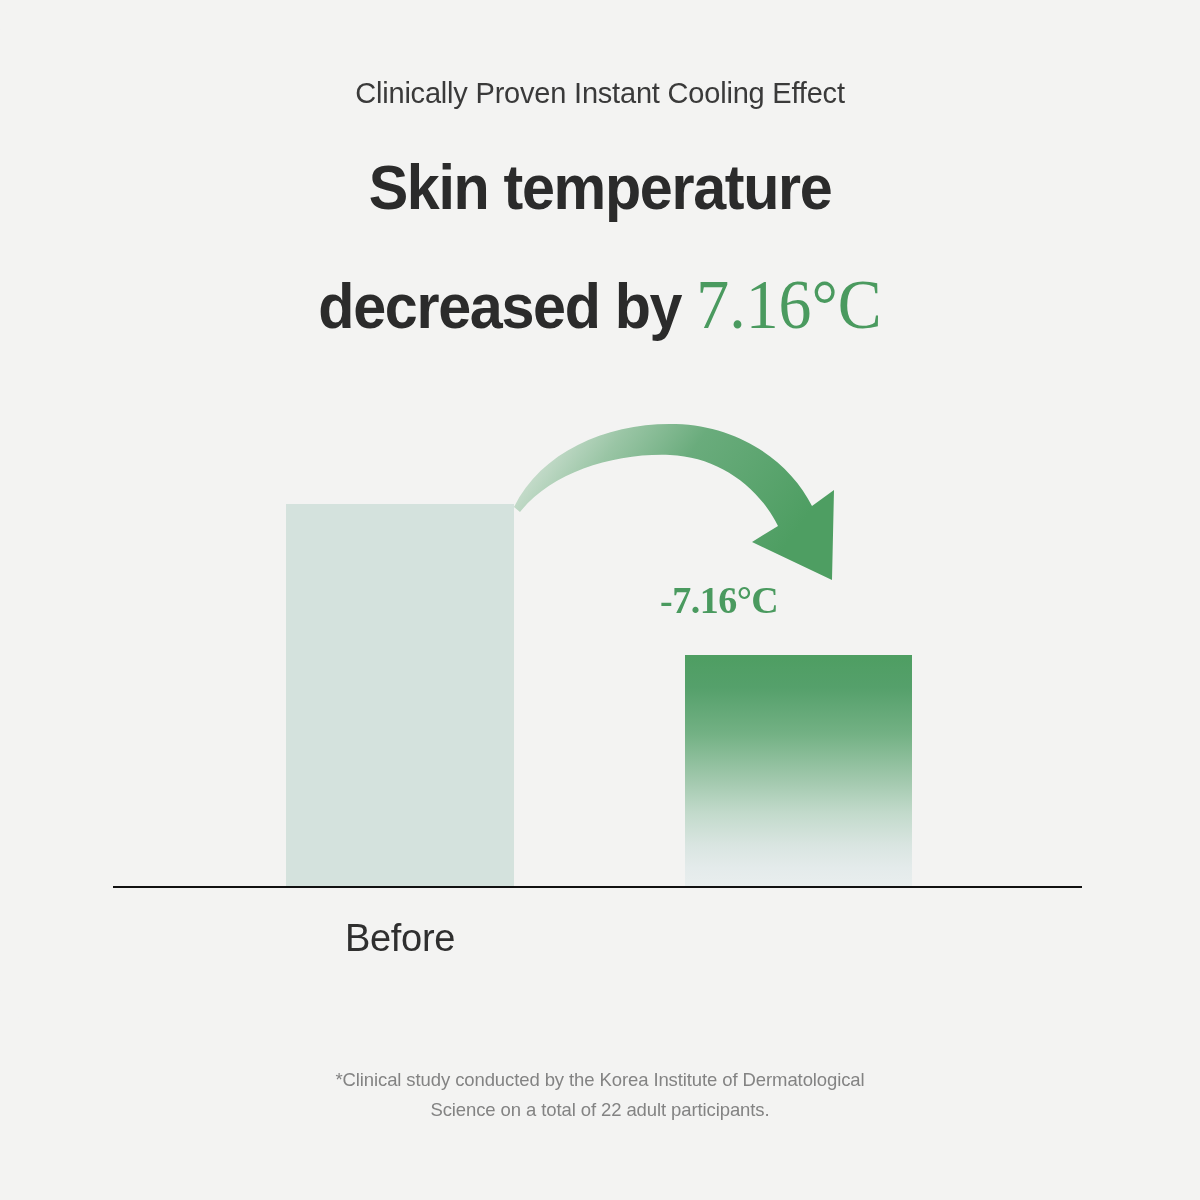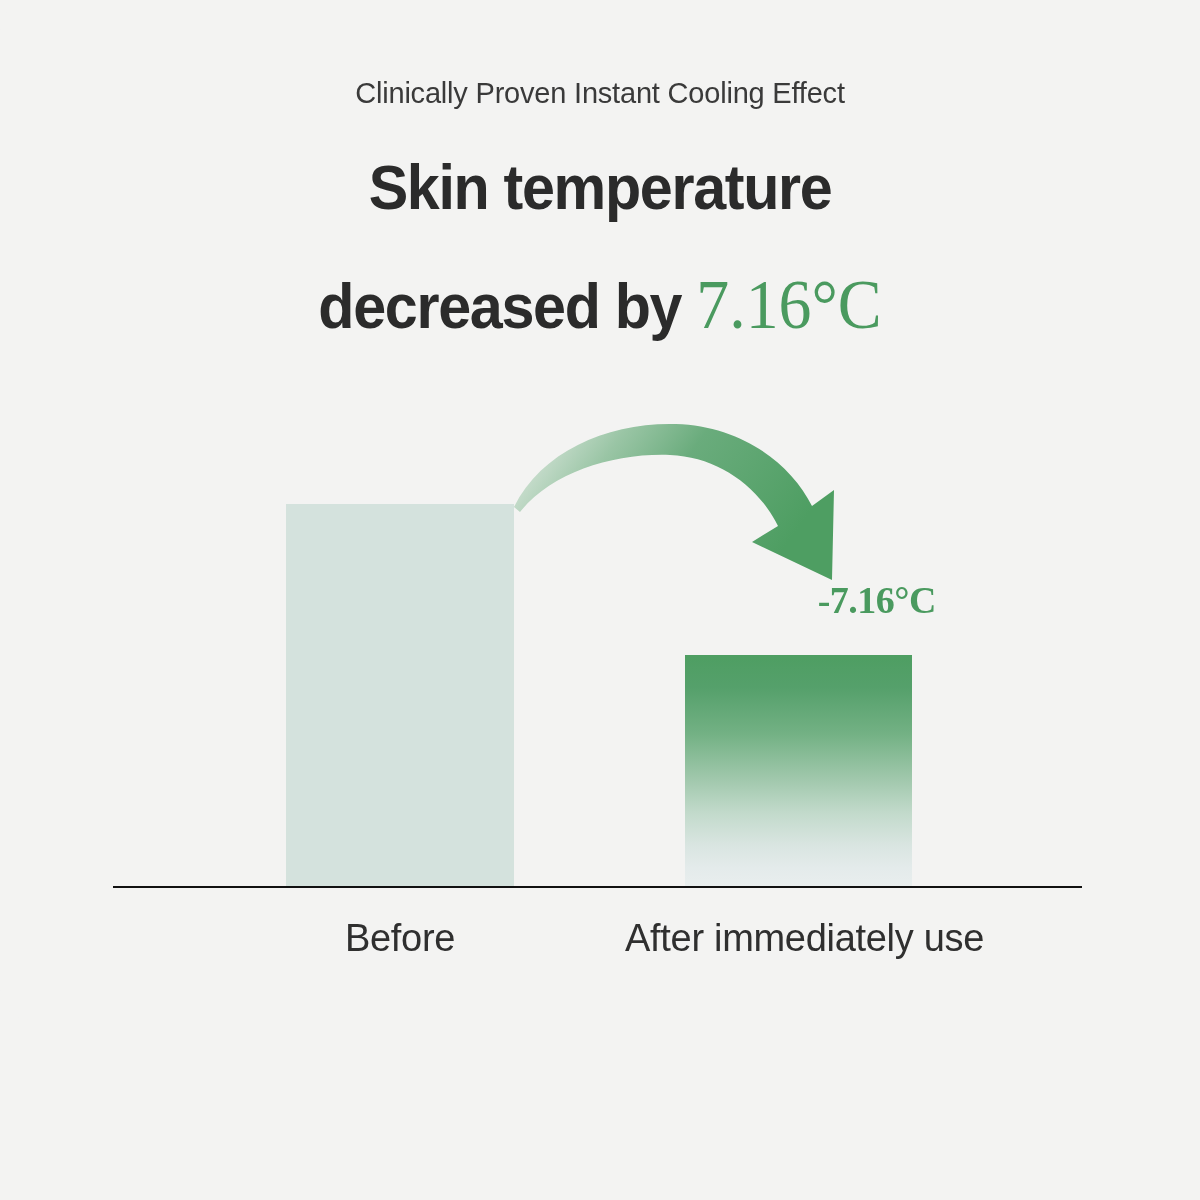--- a/index.html
+++ b/index.html
@@ -118,21 +118,21 @@
   #cat-after {
     left: 625px;
     width: 348px;
   }
 
   #delta-label {
     position: absolute;
     left: 660px;
     top: 578px;
     width: 276px;
-    text-align: right;
+    text-align: left;
     font-family: "Liberation Serif", serif;
     font-size: 38px;
     font-weight: 700;
     color: #4a9a5f;
     letter-spacing: -0.5px;
     white-space: nowrap;
   }
 
   #arrow-svg {
     position: absolute;
@@ -199,18 +199,21 @@
     <div class="bar" id="bar-before"></div>
 
     <div class="bar" id="bar-after"></div>
 
     <div id="delta-label">-7.16°C</div>
 
     <div id="axis-line"></div>
 
     <div class="cat-label" id="cat-before">Before</div>
 
-    <div class="cat-label" id="cat-after">After immediately use</div>
 
   </div>
 
+  <div class="footnote">
+    <span class="fl">*Clinical study conducted by the Korea Institute of Dermatological</span>
+    <span class="fl">Science on a total of 22 adult participants.</span>
+  </div>
 
 </div>
 
 </body></html>

